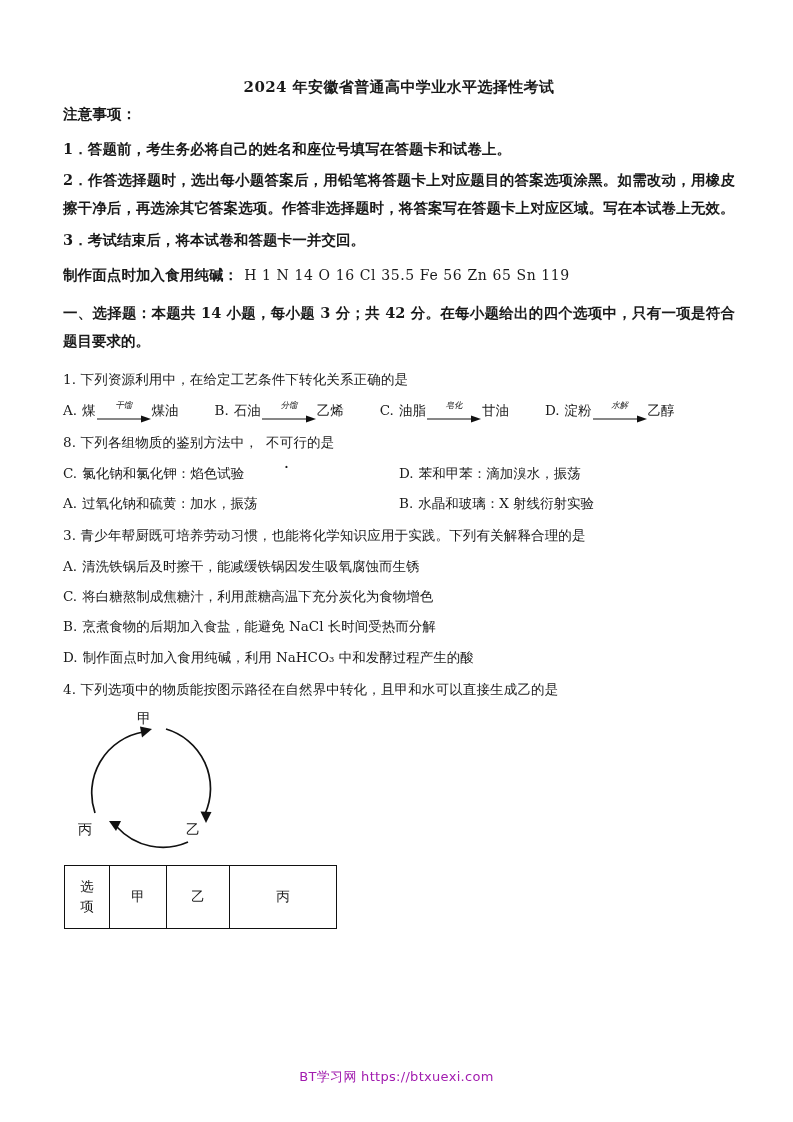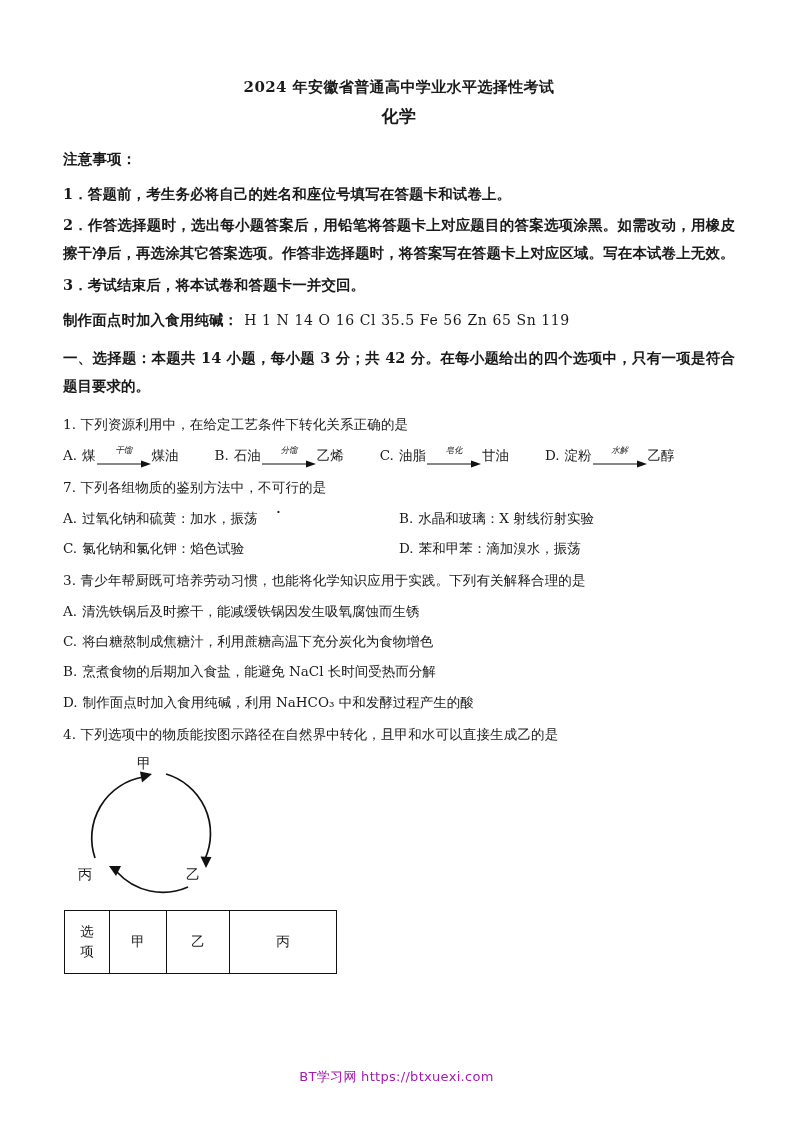--- a/index.html
+++ b/index.html
@@ -90,20 +90,21 @@
   }
   .q-stem {
     font-size: 13.5px;
     line-height: 2.25;
     margin: 0;
     letter-spacing: 0.15px;
   }
   .emph-dot {
     position: relative;
     display: inline-block;
+    margin-left: 8px;
   }
   .emph-dot::after {
     content: "·";
     position: absolute;
     left: 0; right: 0;
     bottom: -9px;
     text-align: center;
     font-size: 17px;
     line-height: 0;
   }
@@ -215,21 +216,20 @@
     letter-spacing: 0.3px;
   }
 </style>
 </head>
 <body>
 
 <div class="page">
   <div class="content">
 
     <h1 class="doc-title">2024 年安徽省普通高中学业水平选择性考试</h1>
-    <h2 class="doc-subtitle">化学</h2>
 
     <div>
       <p class="notice-head">注意事项：</p>
       <p class="notice-item">1．答题前，考生务必将自己的姓名和座位号填写在答题卡和试卷上。</p>
       <p class="notice-item">2．作答选择题时，选出每小题答案后，用铅笔将答题卡上对应题目的答案选项涂黑。如需改动，用橡皮擦干净后，再选涂其它答案选项。作答非选择题时，将答案写在答题卡上对应区域。写在本试卷上无效。</p>
       <p class="notice-item">3．考试结束后，将本试卷和答题卡一并交回。</p>
     </div>
 
     <p class="atomic-line"><span>制作面点时加入食用纯碱：</span><span class="masses">H 1  N 14  O 16  Cl 35.5  Fe 56  Zn 65  Sn 119</span></p>
 
@@ -292,28 +292,28 @@
                 </svg>
               </span>
               <span>乙醇</span>
             </span>
         </div>
 
       </div>
     </div>
 
     <div class="question">
-      <p class="q-stem"><span>7. 下列各组物质的鉴别方法中，</span><span class="emph-dot">不可行</span><span>的是</span></p>
+      <p class="q-stem"><span>8. 下列各组物质的鉴别方法中，</span><span class="emph-dot">不可行</span><span>的是</span></p>
+      <div class="opt-row two-col">
+        <div class="opt"><span class="opt-label">C.</span><span class="opt-text">氯化钠和氯化钾：焰色试验</span></div>
+        <div class="opt"><span class="opt-label">D.</span><span class="opt-text">苯和甲苯：滴加溴水，振荡</span></div>
+      </div>
       <div class="opt-row two-col">
         <div class="opt"><span class="opt-label">A.</span><span class="opt-text">过氧化钠和硫黄：加水，振荡</span></div>
         <div class="opt"><span class="opt-label">B.</span><span class="opt-text">水晶和玻璃：X 射线衍射实验</span></div>
-      </div>
-      <div class="opt-row two-col">
-        <div class="opt"><span class="opt-label">C.</span><span class="opt-text">氯化钠和氯化钾：焰色试验</span></div>
-        <div class="opt"><span class="opt-label">D.</span><span class="opt-text">苯和甲苯：滴加溴水，振荡</span></div>
       </div>
     </div>
 
     <div class="question">
       <p class="q-stem">3. 青少年帮厨既可培养劳动习惯，也能将化学知识应用于实践。下列有关解释合理的是</p>
       <div class="opt-row one-col">
         <div class="opt"><span class="opt-label">A.</span><span class="opt-text">清洗铁锅后及时擦干，能减缓铁锅因发生吸氧腐蚀而生锈</span></div>
       </div>
       <div class="opt-row one-col">
         <div class="opt"><span class="opt-label">C.</span><span class="opt-text">将白糖熬制成焦糖汁，利用蔗糖高温下充分炭化为食物增色</span></div>

